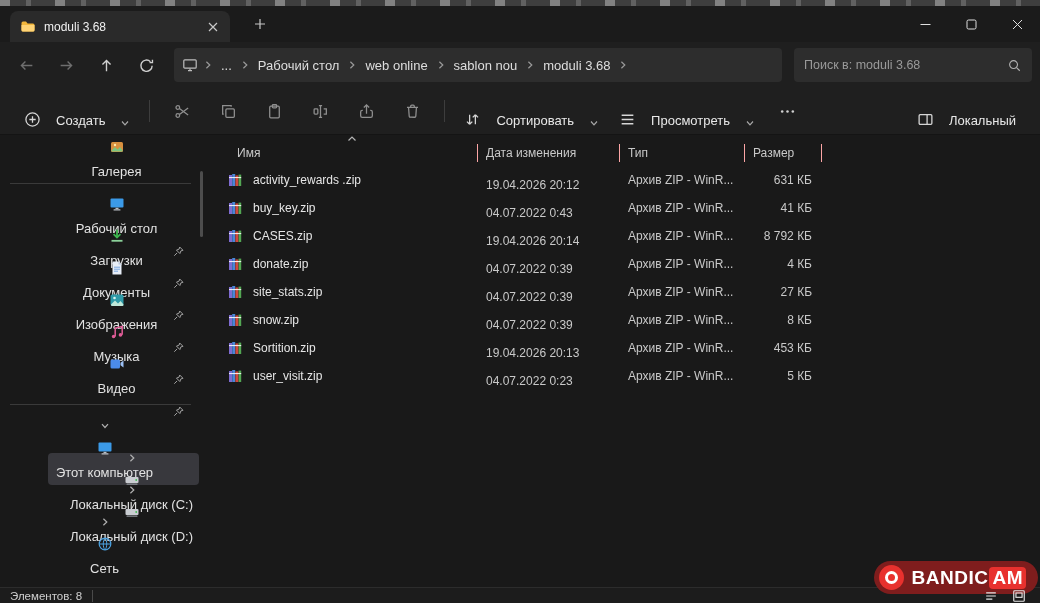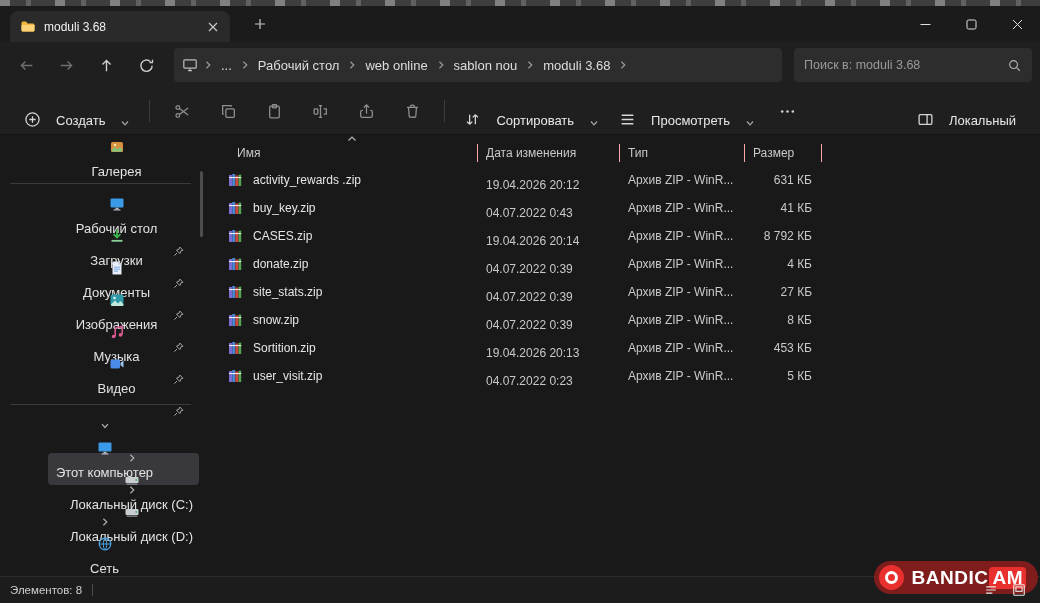--- a/index.html
+++ b/index.html
@@ -58,21 +58,21 @@
   .hc-date { width:142px; padding-left:8px; }
   .hc-type { width:125px; padding-left:8px; }
   .hc-size { width:77px; padding-left:8px; }
   .frow { display:flex; align-items:center; height:28px; font-size:12px; color:#c9c9c9; cursor:pointer; border-radius:3px; }
   .cell-name { width:273px; display:flex; align-items:center; gap:10px; padding-left:22px; color:#e6e6e6; }
   .cell-date { width:142px; padding-left:8px;margin-top:9px; }
   .cell-type { width:125px; padding-left:8px; }
   .cell-size { width:77px; text-align:right; padding-right:10px; }
 
   
-  .statusbar { position:absolute; bottom:0; left:0; right:0; height:27px; background:#1c1c1c; border-top:1px solid #2c2c2c; display:flex; align-items:center; padding:0 10px; font-size:11.5px; color:#cfcfcf; }
+  .statusbar { position:absolute; bottom:0; left:0; right:0; height:16px; background:#1c1c1c; border-top:1px solid #2c2c2c; display:flex; align-items:center; padding:0 10px; font-size:11.5px; color:#cfcfcf; }
   .status-div { width:1px; height:12px; background:#4a4a4a; margin-left:10px; }
   .status-views { margin-left:auto; display:flex; gap:6px; position:relative; z-index:10; }
   .view-btn { width:22px; height:18px; display:flex; align-items:center; justify-content:center; background:transparent; border:none; cursor:pointer; }
 
   
   .bandicam { position:absolute; right:2px; bottom:9px; height:33px; display:flex; align-items:center; gap:8px; background:#7f1d1d; border-radius:17px; padding:0 12px 0 5px; z-index:5; }
   .cam-circle { width:25px; height:25px; border-radius:50%; background:#e8312e; display:flex; align-items:center; justify-content:center; flex:none; }
   .cam-ring { width:13px; height:13px; border-radius:50%; border:3px solid #ffffff; background:#e8312e; }
   .brand { font-size:19px; font-weight:800; letter-spacing:0.5px; color:#ffffff; display:flex; align-items:center; }
   .brand .am { background:#e8312e; border-radius:4px; padding:0 3px; margin-left:1px; }

